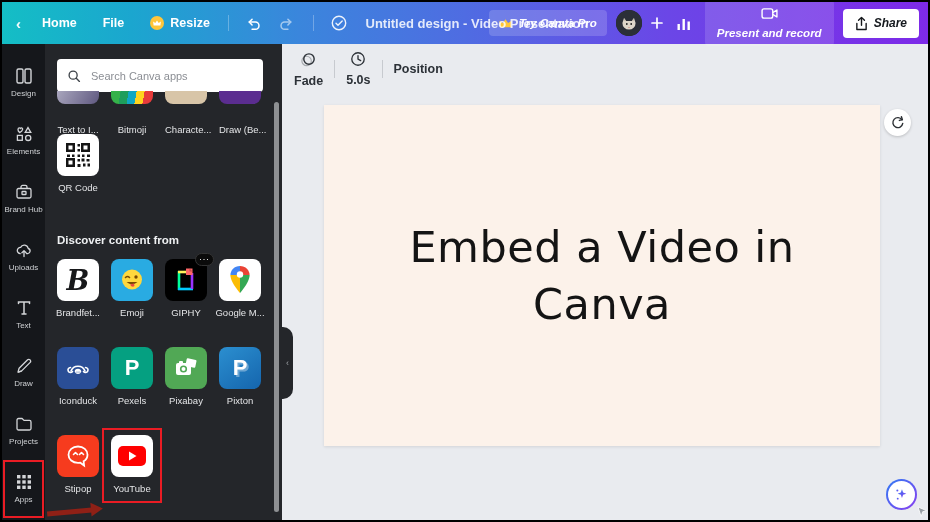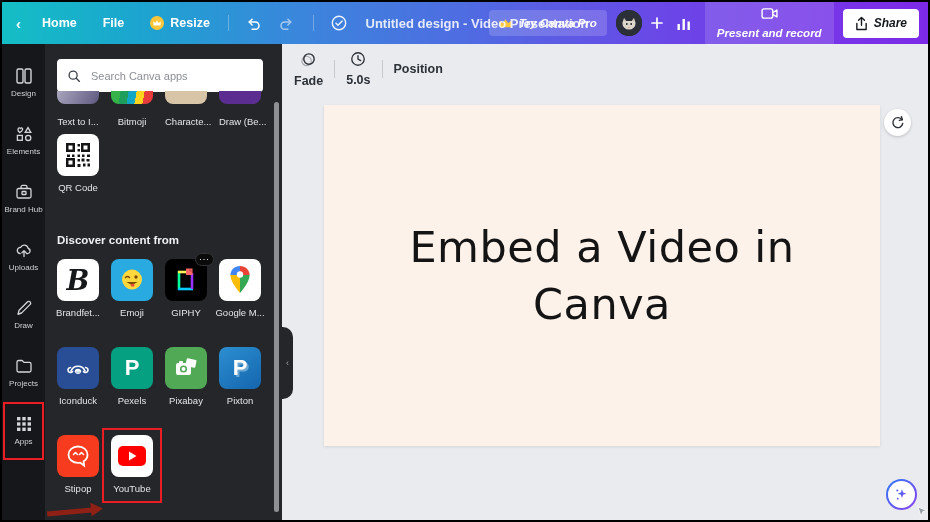--- a/index.html
+++ b/index.html
@@ -219,20 +219,26 @@
       <span class="slabel">Brand Hub</span>
     </div>
     <div class="side-item">
       <svg width="20" height="20" viewBox="0 0 20 20" fill="none" stroke="#d4d6d9" stroke-width="1.3" stroke-linecap="round" stroke-linejoin="round">
           <path d="M6.2 13.6 a3.1 3.1 0 1 1 .4-6.2 a4 4 0 0 1 7.6 1.1 a2.6 2.6 0 0 1-.5 5.1 h-1.2"></path>
           <path d="M10 16.5 V10.8 M7.9 12.7 L10 10.6 l2.1 2.1"></path>
         </svg>
       <span class="slabel">Uploads</span>
     </div>
     <div class="side-item">
+      <svg width="20" height="20" viewBox="0 0 20 20" fill="none" stroke="#d4d6d9" stroke-width="1.5" stroke-linecap="round">
+          <path d="M4.5 5.5 V4 h11 v1.5 M10 4 v12 M8 16 h4"></path>
+        </svg>
+      <span class="slabel">Text</span>
+    </div>
+    <div class="side-item">
       <svg width="20" height="20" viewBox="0 0 20 20" fill="none" stroke="#d4d6d9" stroke-width="1.3" stroke-linejoin="round">
           <path d="M4 16.2 l1.1-3.9 L13.6 3.8 a1.6 1.6 0 0 1 2.3 0 l.3.3 a1.6 1.6 0 0 1 0 2.3 L7.7 14.9 Z"></path>
           <path d="M4 16.2 c2.5-.4 3.5-1.2 3.7-1.3"></path>
         </svg>
       <span class="slabel">Draw</span>
     </div>
     <div class="side-item">
       <svg width="20" height="20" viewBox="0 0 20 20" fill="none" stroke="#d4d6d9" stroke-width="1.3" stroke-linejoin="round">
           <path d="M3 6 a1.5 1.5 0 0 1 1.5-1.5 h3.6 l1.9 1.9 h5.5 A1.5 1.5 0 0 1 17 7.9 v6.6 a1.5 1.5 0 0 1-1.5 1.5 h-11 A1.5 1.5 0 0 1 3 14.5 Z"></path>
         </svg>
@@ -265,21 +271,21 @@
       </span>
       <input type="text" placeholder="Search Canva apps" style="">
     </div>
 
     <div class="grid4" style="top:47px;">
       <div class="pt pt-text2img"></div>
       <div class="pt pt-bitmoji"></div>
       <div class="pt pt-characters"></div>
       <div class="pt pt-drawbeta"></div>
     </div>
-    <div class="grid4 labels4" style="top:72px;">
+    <div class="grid4 labels4" style="top:80px;">
       <div class="app-label">Text to I...</div>
       <div class="app-label">Bitmoji</div>
       <div class="app-label">Characte...</div>
       <div class="app-label">Draw (Be...</div>
     </div>
 
     <div class="app-cell" style="position:absolute;left:12px;top:90px;">
       <div class="tile tile-white">
         <svg width="26" height="26" viewBox="0 0 26 26" fill="#151515">
             <rect x="1" y="1" width="9" height="9"></rect>

